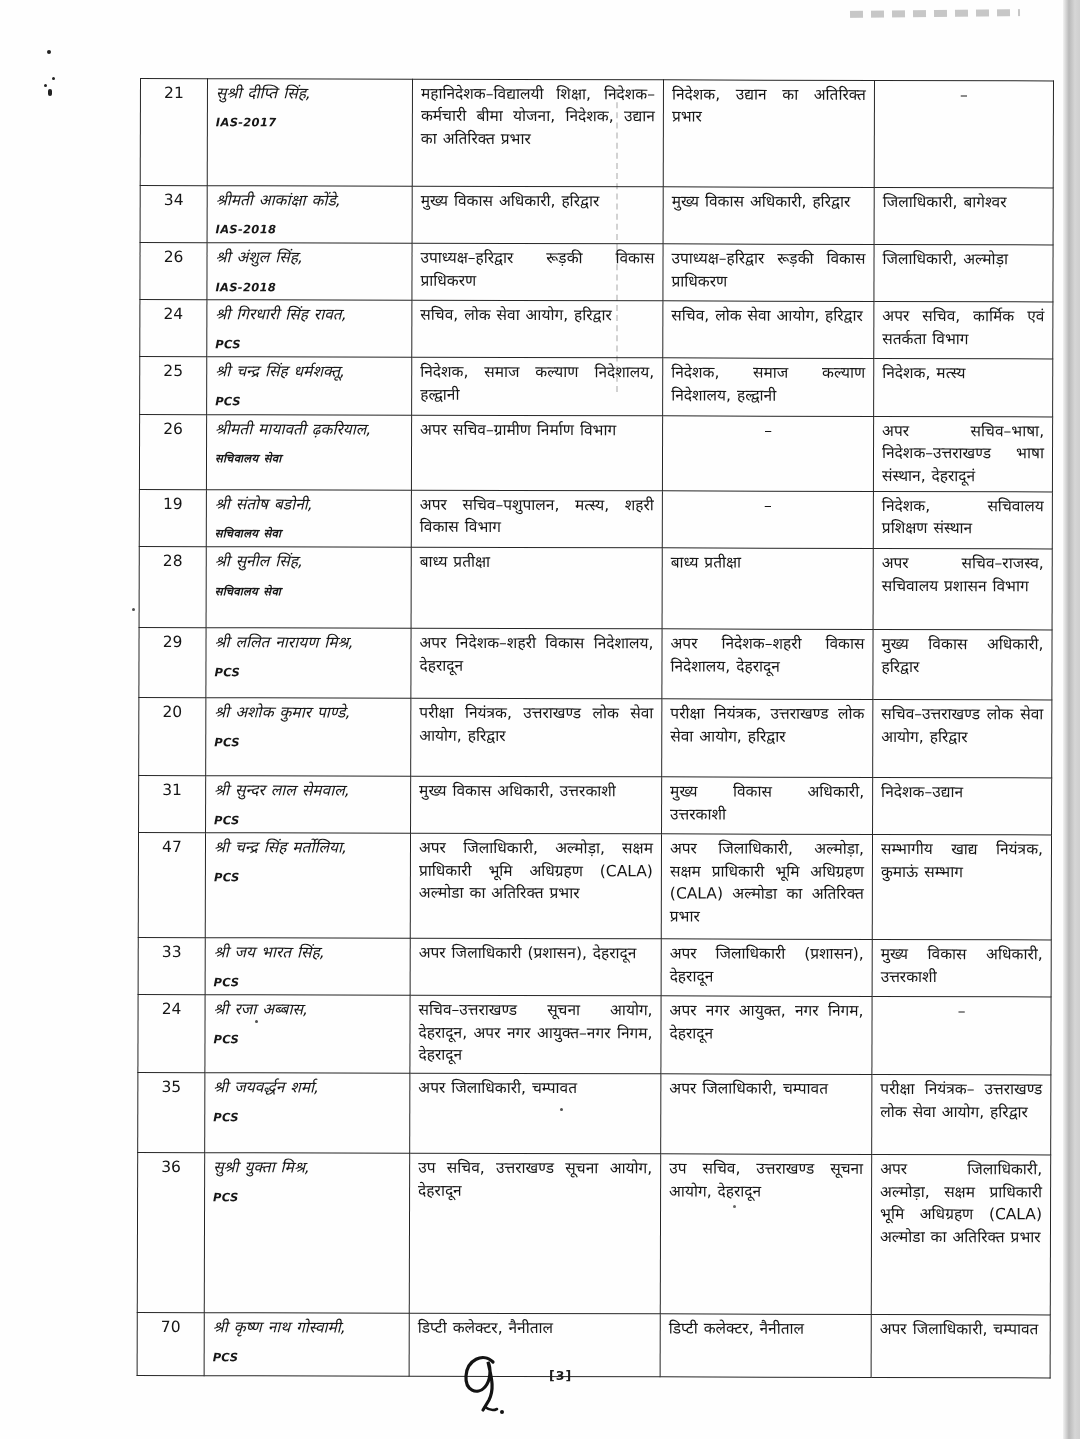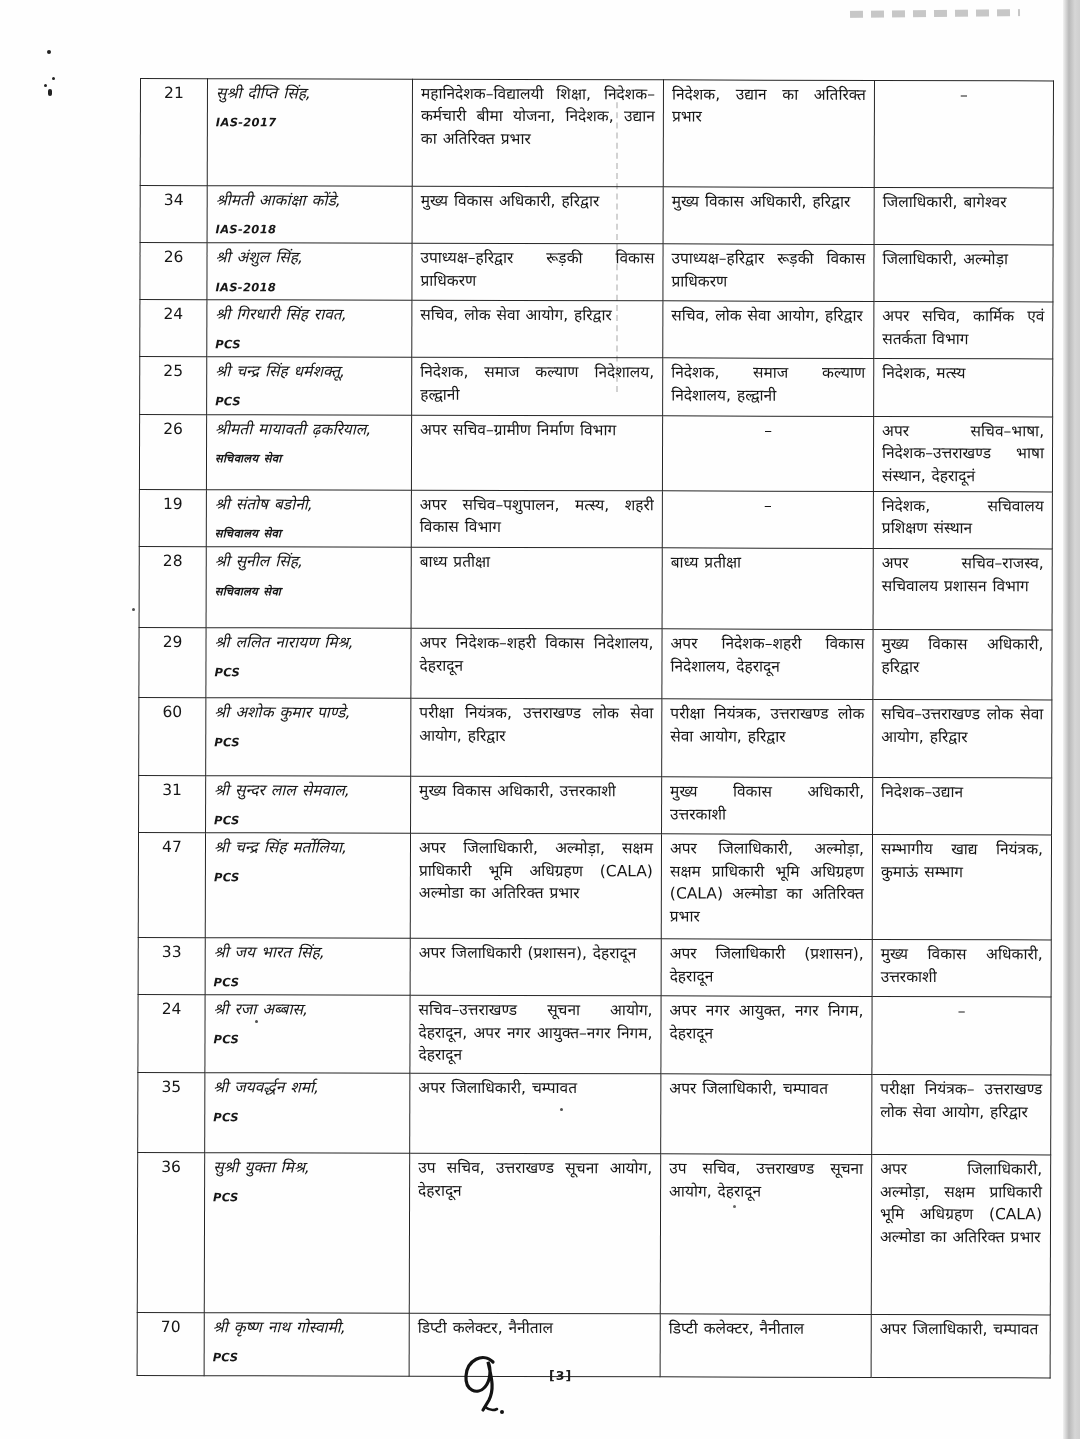--- a/index.html
+++ b/index.html
@@ -140,21 +140,21 @@
             <td class="c-new">अपर सचिव–राजस्व, सचिवालय प्रशासन विभाग</td>
           </tr>
           <tr style="height: 70px;">
             <td class="c-sno">29</td>
             <td class="c-name"><span>श्री ललित नारायण मिश्र,</span><span class="svc">PCS</span></td>
             <td class="c-prev">अपर निदेशक–शहरी विकास निदेशालय, देहरादून</td>
             <td class="c-cur">अपर निदेशक–शहरी विकास निदेशालय, देहरादून</td>
             <td class="c-new">मुख्य विकास अधिकारी, हरिद्वार</td>
           </tr>
           <tr style="height: 78px;">
-            <td class="c-sno">60</td>
+            <td class="c-sno">20</td>
             <td class="c-name"><span>श्री अशोक कुमार पाण्डे,</span><span class="svc">PCS</span></td>
             <td class="c-prev">परीक्षा नियंत्रक, उत्तराखण्ड लोक सेवा आयोग, हरिद्वार</td>
             <td class="c-cur">परीक्षा नियंत्रक, उत्तराखण्ड लोक सेवा आयोग, हरिद्वार</td>
             <td class="c-new">सचिव–उत्तराखण्ड लोक सेवा आयोग, हरिद्वार</td>
           </tr>
           <tr style="height: 54px;">
             <td class="c-sno">31</td>
             <td class="c-name"><span>श्री सुन्दर लाल सेमवाल,</span><span class="svc">PCS</span></td>
             <td class="c-prev">मुख्य विकास अधिकारी, उत्तरकाशी</td>
             <td class="c-cur">मुख्य विकास अधिकारी, उत्तरकाशी</td>

